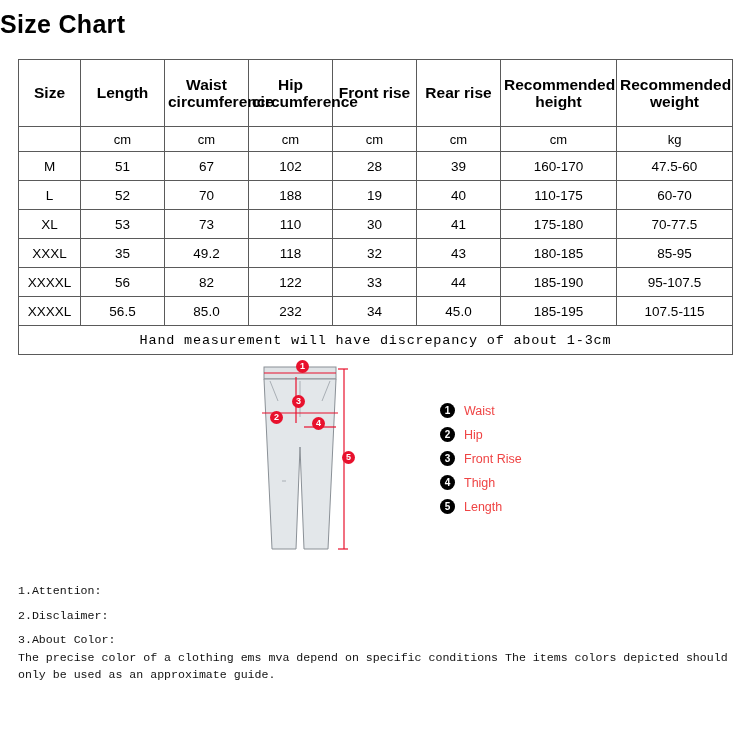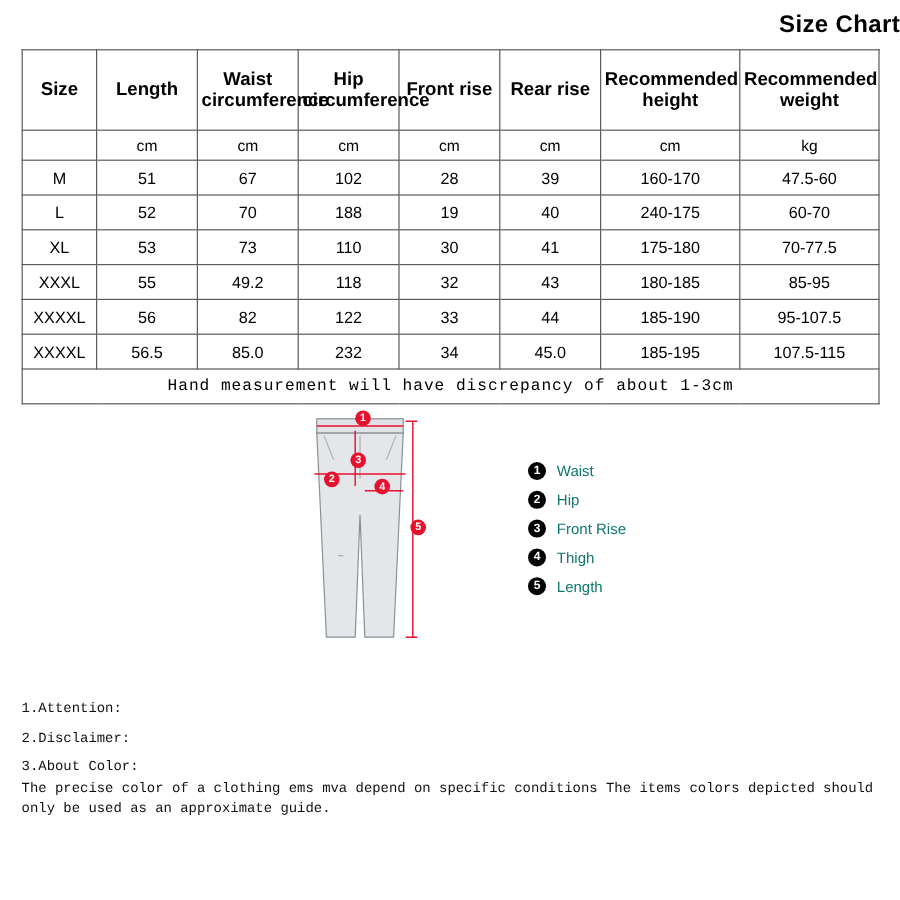--- a/index.html
+++ b/index.html
@@ -14,35 +14,36 @@
     color: #000000;
     overflow: hidden;
   }
   .page {
     position: relative;
     width: 750px;
     height: 750px;
   }
   
   .title {
-    text-align: right;
-    font-size: 20px;
+    text-align: left;
+    font-size: 25px;
     font-weight: bold;
     padding-top: 10px;
     padding-bottom: 8px;
     letter-spacing: 0.3px;
   }
   
   .table-wrap {
     margin: 0 18px;
   }
   table.size-chart {
     width: 714px;
     border-collapse: collapse;
     table-layout: fixed;
+    margin-top: 12px;
   }
   table.size-chart td, table.size-chart th {
     border: 1px solid #5a5a5a;
     text-align: center;
     vertical-align: middle;
     font-size: 13.5px;
     font-weight: normal;
     padding: 0;
     height: 28px;
   }
@@ -106,21 +107,21 @@
     color: #ffffff;
     font-size: 10px;
     line-height: 15px;
     text-align: center;
     font-weight: bold;
     margin-right: 9px;
     flex: 0 0 auto;
   }
   .legend-label {
     font-size: 12.5px;
-    color: #0f766e;
+    color: #ef4444;
   }
   .marker {
     position: absolute;
     width: 13px;
     height: 13px;
     border-radius: 50%;
     background: #e8112d;
     color: #ffffff;
     font-size: 9px;
     line-height: 13px;
@@ -198,36 +199,36 @@
           <td>160-170</td>
           <td>47.5-60</td>
         </tr>
         <tr>
           <td>L</td>
           <td>52</td>
           <td>70</td>
           <td>188</td>
           <td>19</td>
           <td>40</td>
-          <td>240-175</td>
+          <td>110-175</td>
           <td>60-70</td>
         </tr>
         <tr>
           <td>XL</td>
           <td>53</td>
           <td>73</td>
           <td>110</td>
           <td>30</td>
           <td>41</td>
           <td>175-180</td>
           <td>70-77.5</td>
         </tr>
         <tr>
           <td>XXXL</td>
-          <td>55</td>
+          <td>35</td>
           <td>49.2</td>
           <td>118</td>
           <td>32</td>
           <td>43</td>
           <td>180-185</td>
           <td>85-95</td>
         </tr>
         <tr>
           <td>XXXXL</td>
           <td>56</td>

